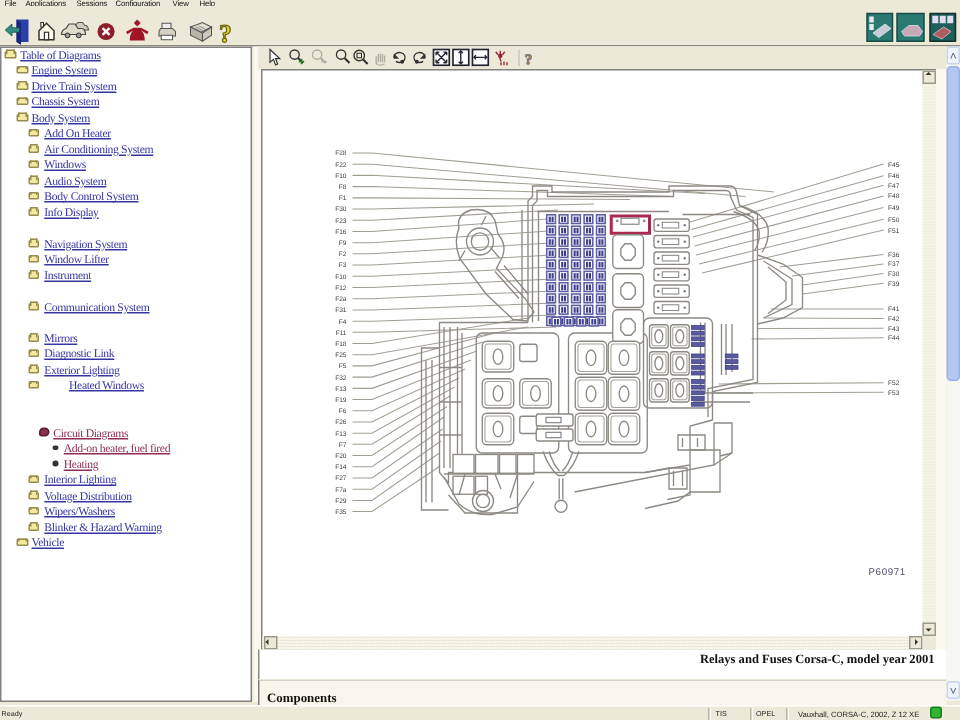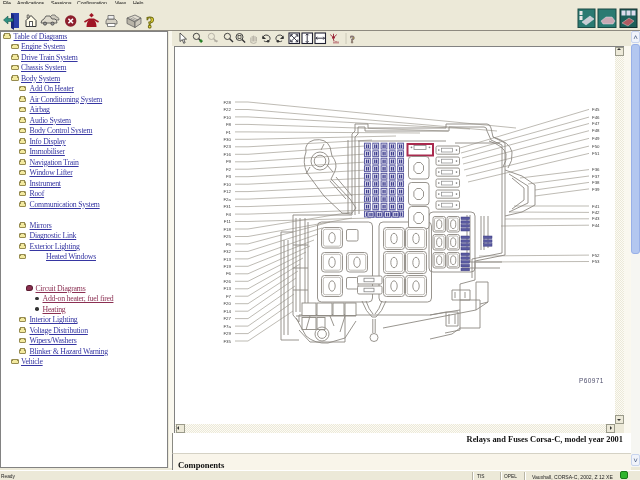--- a/index.html
+++ b/index.html
@@ -148,53 +148,45 @@
 <div class="trow" style="top:52.4px">
         <span class="fold" style="left:17.5px"></span>
         <span class="lnk" style="left:28.5px">Add On Heater</span>
       </div>
 <div class="trow" style="top:62.9px">
         <span class="fold" style="left:17.5px"></span>
         <span class="lnk" style="left:28.5px">Air Conditioning System</span>
       </div>
 <div class="trow" style="top:73.4px">
         <span class="fold" style="left:17.5px"></span>
-        <span class="lnk" style="left:28.5px">Airbag</span>
+        <span class="lnk" style="left:28.5px">Windows</span>
       </div>
 <div class="trow" style="top:83.9px">
         <span class="fold" style="left:17.5px"></span>
         <span class="lnk" style="left:28.5px">Audio System</span>
       </div>
 <div class="trow" style="top:94.4px">
         <span class="fold" style="left:17.5px"></span>
         <span class="lnk" style="left:28.5px">Body Control System</span>
       </div>
 <div class="trow" style="top:104.9px">
         <span class="fold" style="left:17.5px"></span>
         <span class="lnk" style="left:28.5px">Info Display</span>
       </div>
-<div class="trow" style="top:115.4px">
-        <span class="fold" style="left:17.5px"></span>
-        <span class="lnk" style="left:28.5px">Immobiliser</span>
-      </div>
 <div class="trow" style="top:125.9px">
         <span class="fold" style="left:17.5px"></span>
-        <span class="lnk" style="left:28.5px">Navigation Train</span>
+        <span class="lnk" style="left:28.5px">Navigation System</span>
       </div>
 <div class="trow" style="top:136.4px">
         <span class="fold" style="left:17.5px"></span>
         <span class="lnk" style="left:28.5px">Window Lifter</span>
       </div>
 <div class="trow" style="top:146.9px">
         <span class="fold" style="left:17.5px"></span>
         <span class="lnk" style="left:28.5px">Instrument</span>
-      </div>
-<div class="trow" style="top:157.4px">
-        <span class="fold" style="left:17.5px"></span>
-        <span class="lnk" style="left:28.5px">Roof</span>
       </div>
 <div class="trow" style="top:167.9px">
         <span class="fold" style="left:17.5px"></span>
         <span class="lnk" style="left:28.5px">Communication System</span>
       </div>
 <div class="trow" style="top:188.9px">
         <span class="fold" style="left:17.5px"></span>
         <span class="lnk" style="left:28.5px">Mirrors</span>
       </div>
 <div class="trow" style="top:199.4px">

